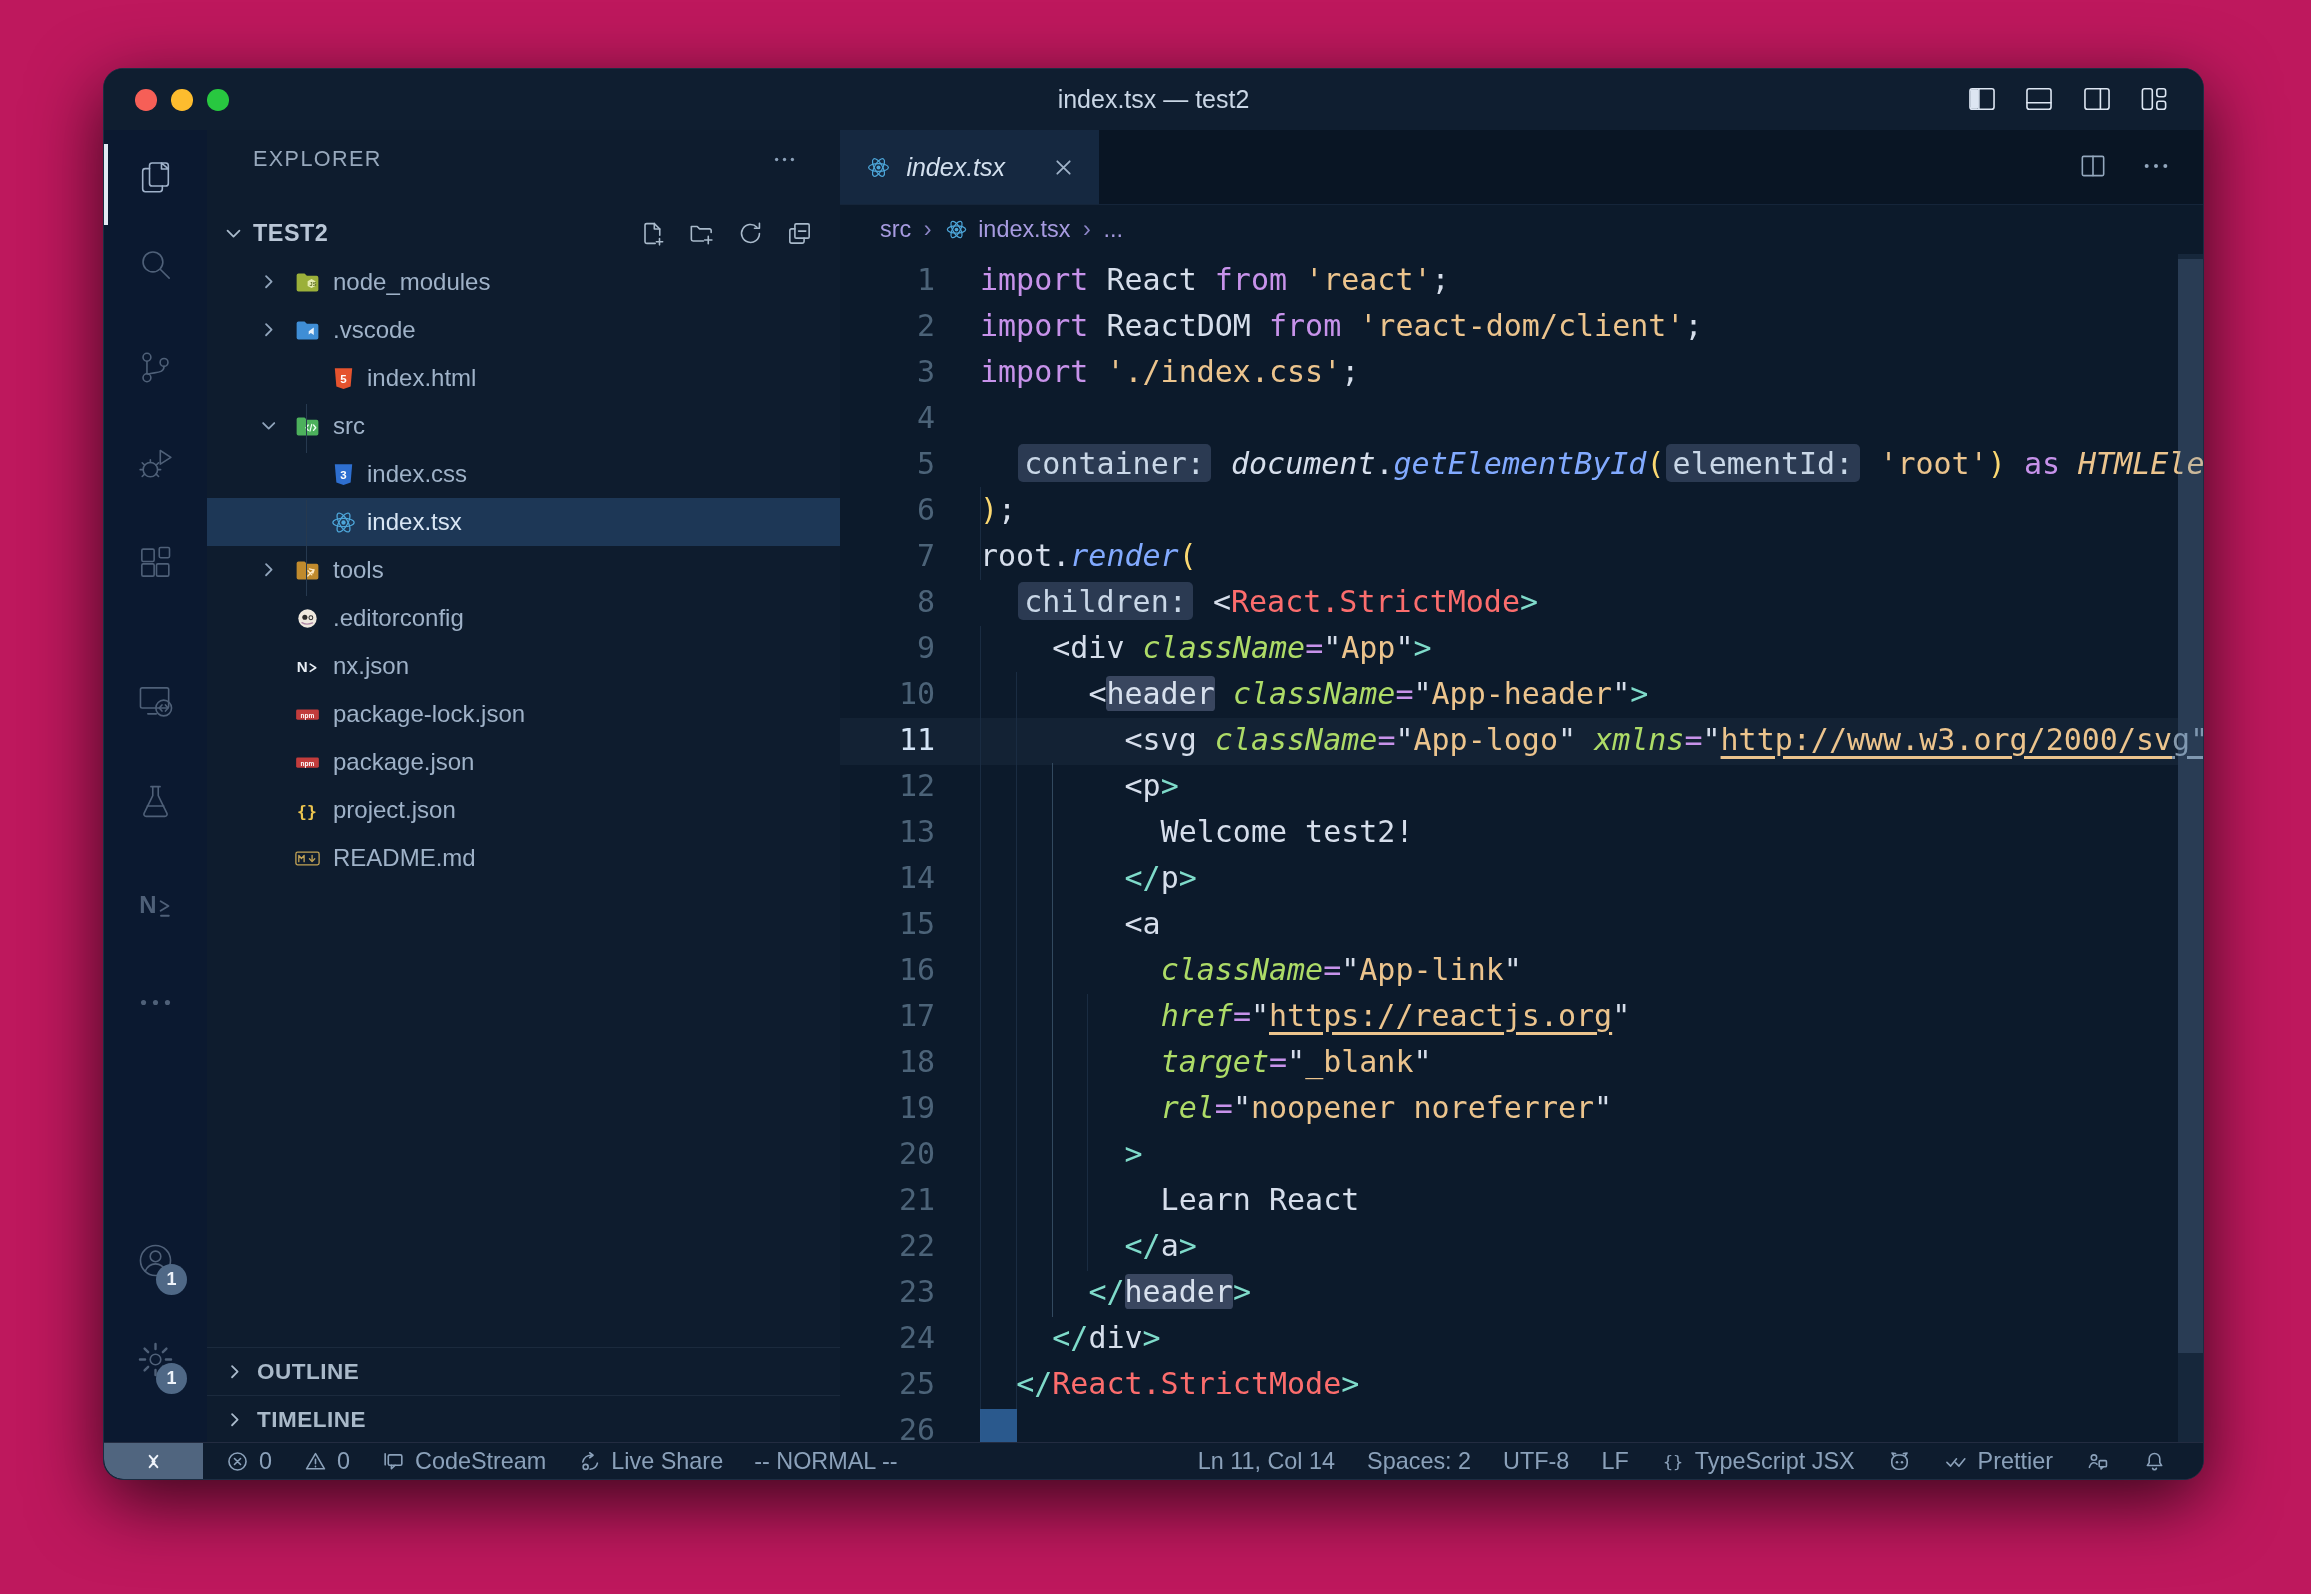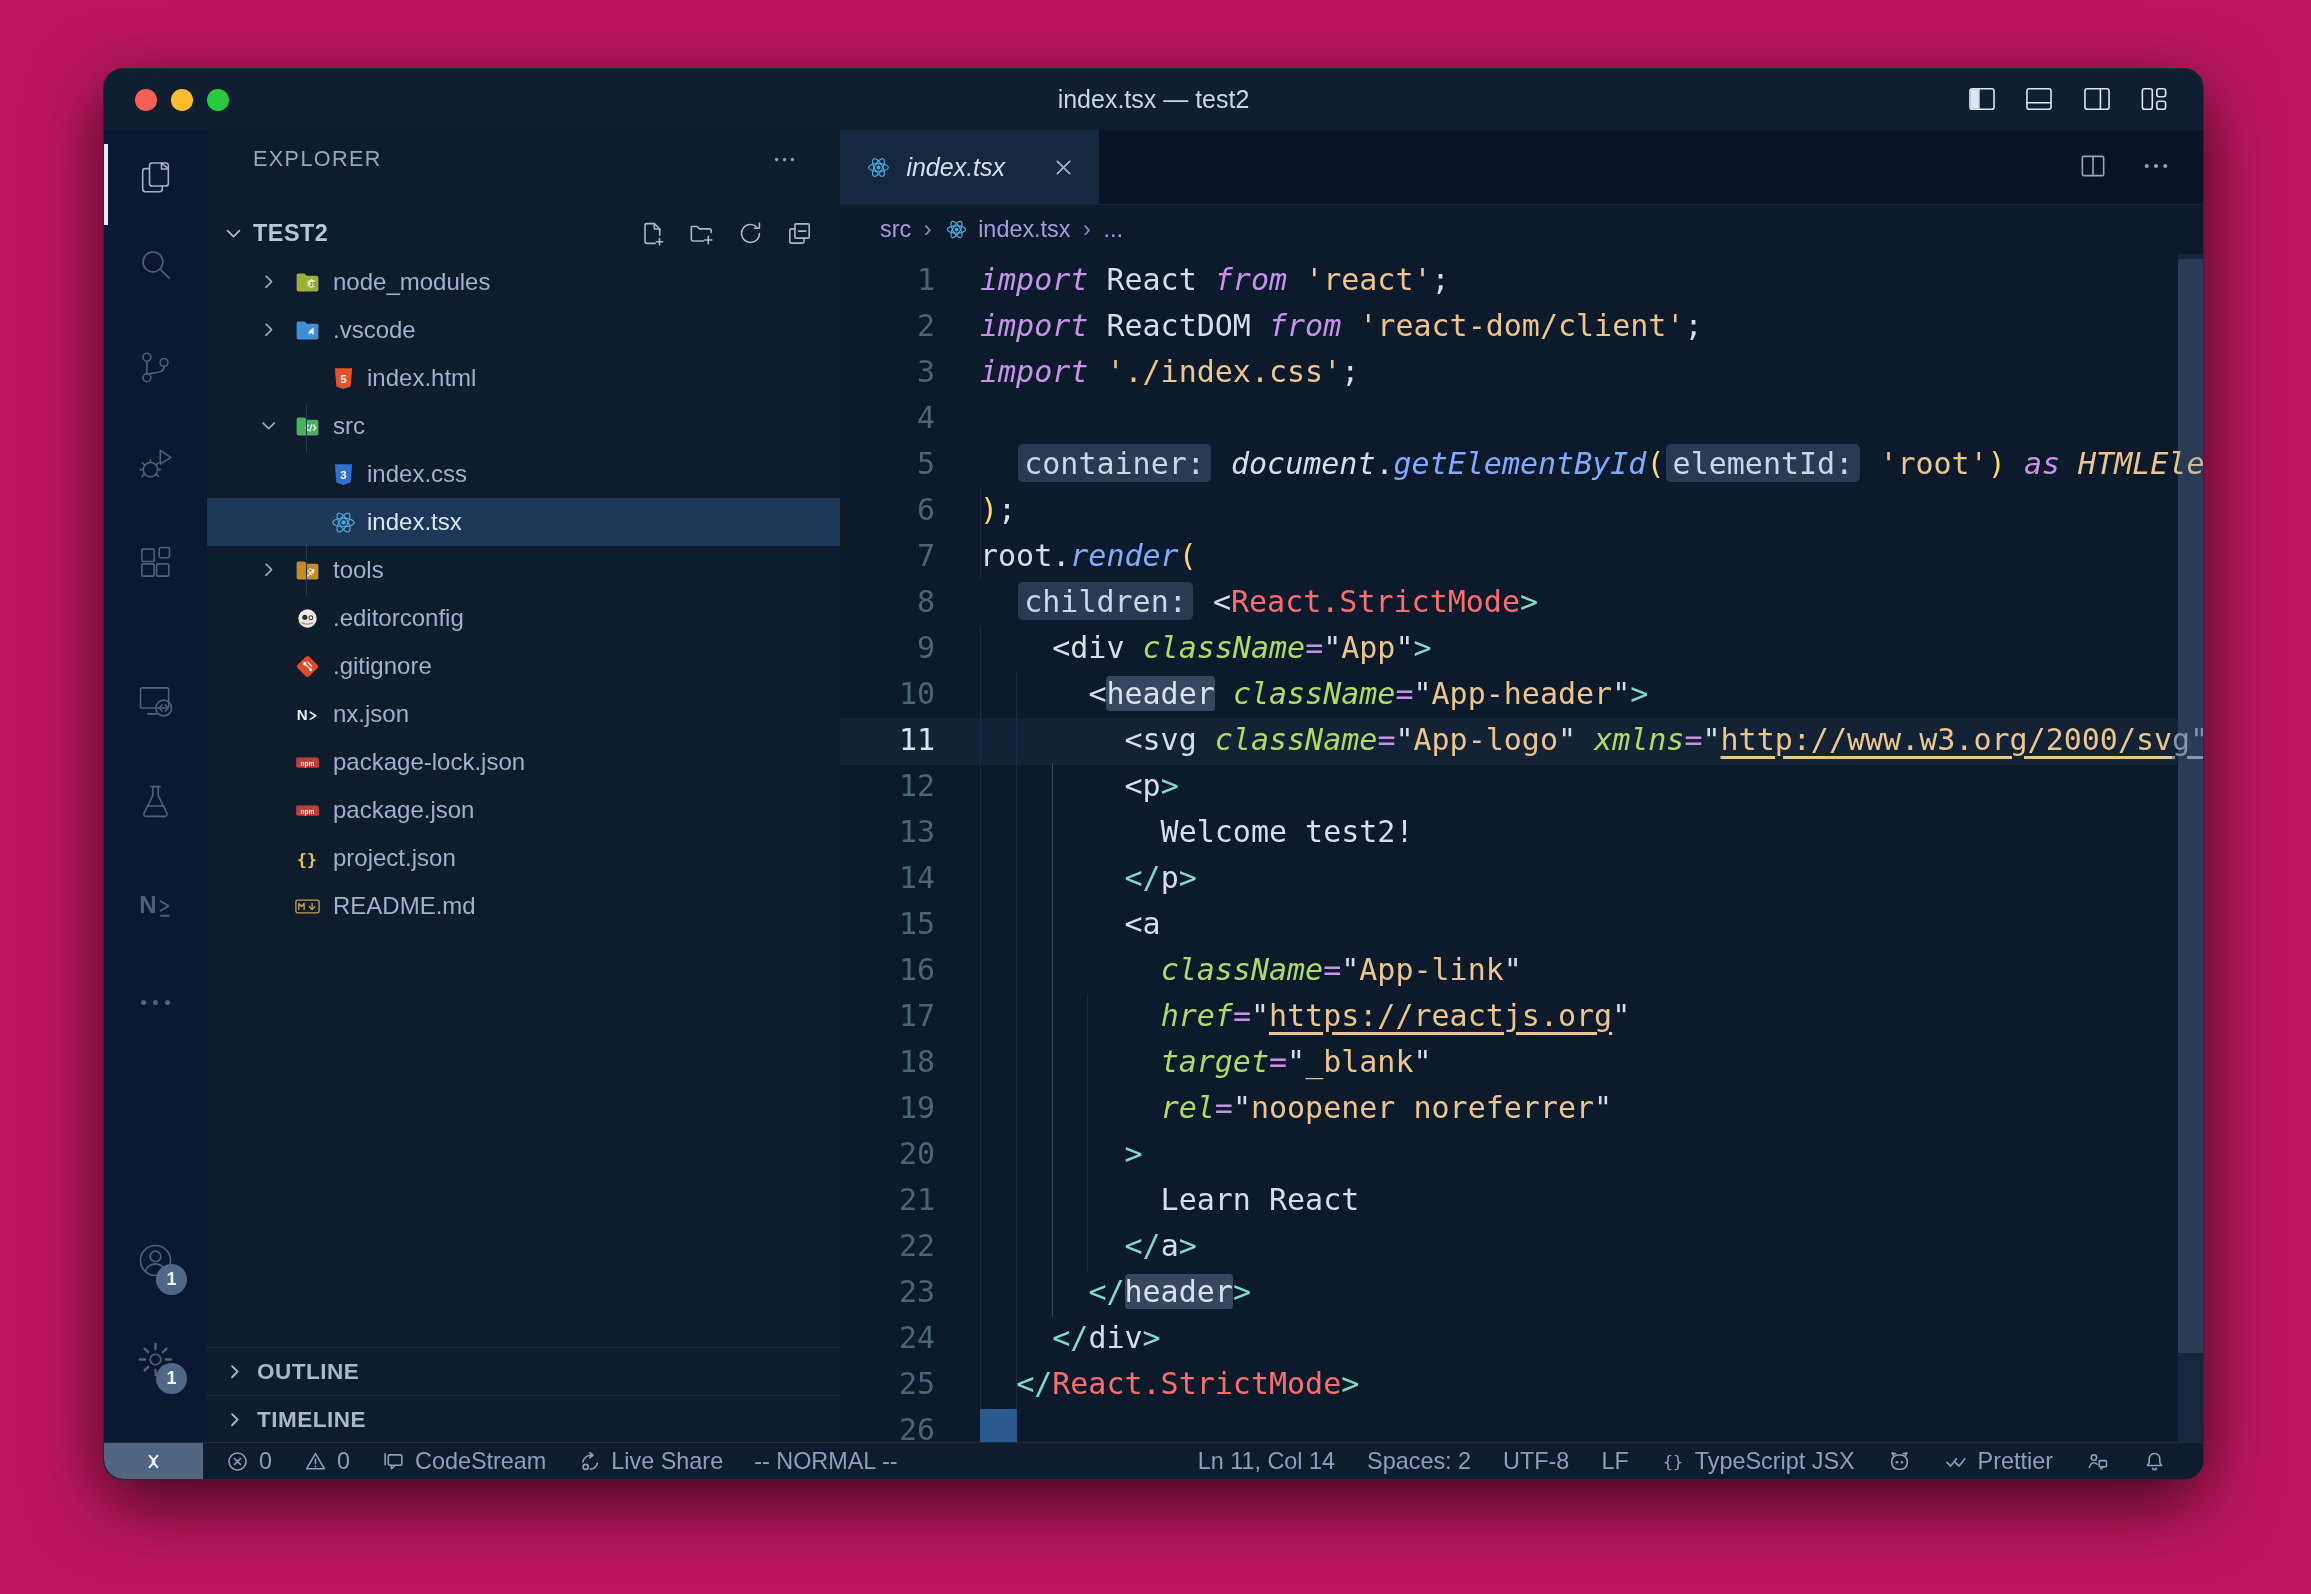--- a/index.html
+++ b/index.html
@@ -57,21 +57,21 @@
   #crumbs .first{margin-left:40px;}
   #code{position:absolute;left:0;top:124px;right:0;bottom:0;overflow:hidden;}
   #curline{position:absolute;left:0;top:464px;height:47px;width:1338px;background:rgba(140,165,205,0.06);}
   #gutter{position:absolute;left:0;top:2.7px;width:95px;text-align:right;color:#4c6378;
           font-family:"DejaVu Sans Mono",monospace;font-size:30px;}
   #gutter div{height:46px;line-height:46px;}
   #gutter div.cur{color:#d3e4f6;}
   #lines{position:absolute;left:140px;top:2.7px;}
   .cl{height:46px;line-height:46px;white-space:pre;font-family:"DejaVu Sans Mono",monospace;font-size:30px;}
   .tk{display:inline;}
-  .s-def{color:#d6deeb;} .s-kw{color:#c792ea;font-style:italic;} .s-kwr{color:#c792ea;}
+  .s-def{color:#d6deeb;} .s-kw{color:#c792ea;} .s-kwr{color:#c792ea;}
   .s-op{color:#c792ea;} .s-var{color:#82aaff;font-style:italic;} .s-fn{color:#82aaff;font-style:italic;}
   .s-ital{color:#d6deeb;font-style:italic;} .s-str{color:#ecc48d;} .s-qt{color:#d6deeb;}
   .s-url{color:#ecc48d;text-decoration:underline;text-underline-offset:6.3px;}
   .s-gurl{color:#8598ab;text-decoration:underline;text-underline-offset:6.3px;}
   .s-typ{color:#ecc48d;font-style:italic;} .s-tag{color:#d6deeb;} .s-br{color:#d6deeb;}
   .s-cbr{color:#7fdbca;} .s-comp{color:#fc6d6d;} .s-attr{color:#addb67;font-style:italic;}
   .s-par{color:#fbd871;}
   .s-hint{color:#c9d7e7;background:#2b3a52;border-radius:5px;padding:1.8px 6.3px;margin:0 1.8px;}
   .s-taghl{color:#d8e1ee;background:#39465f;border-radius:3.6px;}
   .guide{position:absolute;width:0.9px;background:#1a2c42;}
@@ -311,29 +311,20 @@
             <span class="lbl">tools</span>
           </div>
           <div class="trow ind0">
             <span class="fic"><svg class="ic " viewBox="0 0 24 24" fill="none" stroke="currentColor" stroke-width="1.6" stroke-linecap="round" stroke-linejoin="round">
                 <circle cx="12" cy="12" r="7.6" fill="#efe9df" stroke="none"></circle>
                 <circle cx="9.8" cy="11" r="2.1" fill="#2b2b2b" stroke="none"></circle>
                 <circle cx="14.8" cy="11.4" r="1.6" fill="#efe9df" stroke="#2b2b2b" stroke-width="1"></circle>
                 <path d="M7.4 15.4c2 1.4 5.8 1.5 8.8.3" stroke="#b08aa6" stroke-width="1.3" fill="none"></path>
               </svg></span>
             <span class="lbl">.editorconfig</span>
-          </div>
-          <div class="trow ind0">
-            <span class="fic"><svg class="ic " viewBox="0 0 24 24" fill="none" stroke="currentColor" stroke-width="1.6" stroke-linecap="round" stroke-linejoin="round">
-                <rect x="5.2" y="5.2" width="13.6" height="13.6" rx="2.4" transform="rotate(45 12 12)" fill="#e0492f" stroke="none"></rect>
-                <circle cx="9.7" cy="9.7" r="1.4" fill="#ffffff" stroke="none"></circle>
-                <circle cx="14.6" cy="14.6" r="1.4" fill="#ffffff" stroke="none"></circle>
-                <path d="M10.7 10.7l2.9 2.9M11.9 8.2l3.6 3.6" stroke="#ffffff" stroke-width="1.2" fill="none"></path>
-              </svg></span>
-            <span class="lbl">.gitignore</span>
           </div>
           <div class="trow ind0">
             <span class="fic"><svg class="ic " viewBox="0 0 24 24" fill="none" stroke="currentColor" stroke-width="1.6" stroke-linecap="round" stroke-linejoin="round" style="font-size:27px">
                 <text x="3" y="16.8" font-size="12.5" font-weight="bold" fill="#e8eef5" stroke="none" font-family="Liberation Sans,sans-serif">N</text>
                 <path d="M14.2 10l4.6 3-4.6 3" stroke="#e8eef5" stroke-width="1.6" fill="none"></path>
               </svg></span>
             <span class="lbl">nx.json</span>
           </div>
           <div class="trow ind0">
             <span class="fic"><svg class="ic " viewBox="0 0 24 24" fill="none" stroke="currentColor" stroke-width="1.6" stroke-linecap="round" stroke-linejoin="round" style="font-size:27px">

